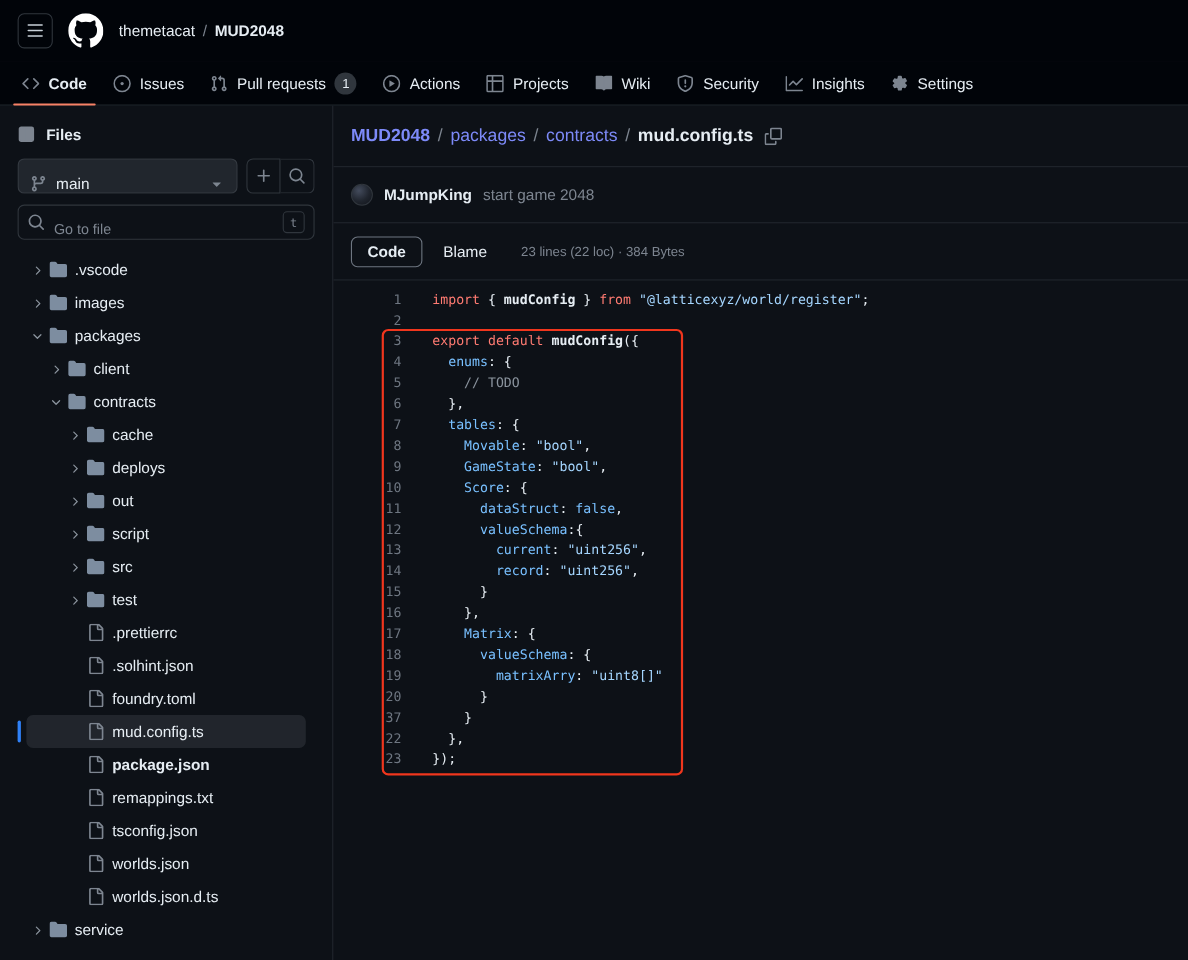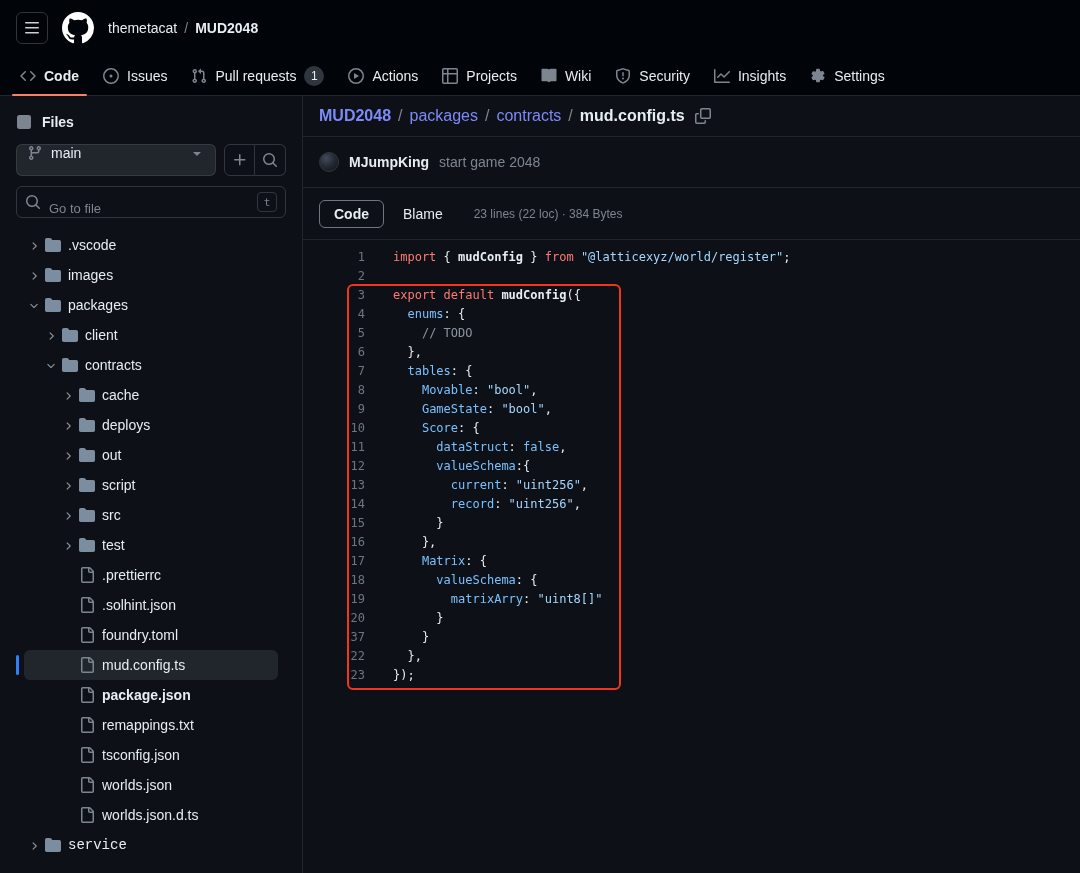--- a/index.html
+++ b/index.html
@@ -39,21 +39,21 @@
   .resize-handle { position:absolute; right:-2px; top:0; bottom:0; width:5px; cursor:col-resize; }
   .main { flex:1; overflow:hidden; position:relative; }
 
   
   .files-header { display:flex; align-items:center; gap:10px; padding:18px 16px 10px; }
   .files-header .icn { color:#7d8590; }
   .files-title { font-weight:700; font-size:14px;text-align:center; }
   .side-controls { padding:4px 16px 0; }
   .branch-row { display:flex; gap:8px; }
   .branch-btn { flex:1; height:32px; background:#21262d; border:1px solid rgba(240,246,252,0.1);
-    border-radius:6px; display:flex; align-items:flex-start; gap:8px; padding:0 10px; font-size:14px; }
+    border-radius:6px; display:flex; align-items:flex-end; gap:8px; padding:0 10px; font-size:14px; }
   .branch-btn .icn { color:#7d8590; }
   .branch-btn .caret { margin-left:auto; color:#7d8590; }
   .btn-group { display:flex; }
   .group-btn { width:31px; height:32px; border:1px solid #30363d; color:#7d8590;
     display:flex; align-items:center; justify-content:center; }
   .group-btn:first-child { border-radius:6px 0 0 6px; }
   .group-btn:last-child { border-radius:0 6px 6px 0; border-left:none; }
   .goto-file { margin-top:10px; height:32px; border:1px solid #30363d; border-radius:6px;
     display:flex; align-items:center; padding:0 8px; gap:8px; background:#0d1117; color:#7d8590; }
   .goto-placeholder { flex:1; font-size:13px;margin-top:12px; }
@@ -67,21 +67,21 @@
   .tree-row.selected::before { content:""; position:absolute; left:-8px; top:5px; bottom:5px;
     width:3px; background:#2f81f7; border-radius:2px; }
   .chev { width:14px; margin-right:3px; color:#8b949e; flex:none; }
   .chev svg { width:12px; height:12px; margin-top:2px; }
   .chev-spacer { width:17px; flex:none; display:inline-block; }
   .folder-ic { color:#7d8da0; margin-right:7px; flex:none; }
   .file-ic { color:#7d8590; margin-right:7px; flex:none; }
   .tree-name { font-size:14px; white-space:nowrap; }
 
   
-  .breadcrumb-bar { padding:0 16px; height:41px; display:flex; align-items:center;
+  .breadcrumb-bar { padding:0 16px; height:56px; display:flex; align-items:center;
     border-bottom:1px solid #21262d; font-size:16px; }
   .bc-link { color:#7d8af8; }
   .bc-link.bc-root { font-weight:700; }
   .bc-sep { color:#7d8590; margin:0 7px; }
   .bc-current { font-weight:700; }
   .copy-btn { color:#7d8590; margin-left:10px; display:flex; align-items:center; }
 
   .commit-bar { display:flex; align-items:center; gap:10px; padding:0 16px; height:51px;
     border-bottom:1px solid #21262d; }
   .avatar { width:20px; height:20px; border-radius:50%; flex:none;
@@ -483,21 +483,21 @@
         </div>
         <div class="tree-row" style="padding-left: 38px;">
           <span class="chev-spacer"></span>
           <span class="icn file-ic">
             <svg viewBox="0 0 16 16">
               <path d="M2 1.75C2 .784 2.784 0 3.75 0h6.586c.464 0 .909.184 1.237.513l2.914 2.914c.329.328.513.773.513 1.237v9.586A1.75 1.75 0 0 1 13.25 16h-9.5A1.75 1.75 0 0 1 2 14.25Zm1.75-.25a.25.25 0 0 0-.25.25v12.5c0 .138.112.25.25.25h9.5a.25.25 0 0 0 .25-.25V6h-2.75A1.75 1.75 0 0 1 9 4.25V1.5Zm6.75.062V4.25c0 .138.112.25.25.25h2.688l-.011-.013-2.914-2.914-.013-.011Z"></path>
             </svg>
           </span>
           <span class="tree-name">worlds.json.d.ts</span>
         </div>
-        <div class="tree-row" style="padding-left: 4px; font-family: Liberation Mono, monospace;">
+        <div class="tree-row" style="padding-left: 4px;">
           <span class="icn chev">
             <svg viewBox="0 0 16 16">
               <path d="M6.22 3.22a.75.75 0 0 1 1.06 0l4.25 4.25a.75.75 0 0 1 0 1.06l-4.25 4.25a.751.751 0 0 1-1.042-.018.751.751 0 0 1-.018-1.042L9.94 8 6.22 4.28a.75.75 0 0 1 0-1.06Z"></path>
             </svg>
           </span>
           <span class="icn folder-ic">
             <svg viewBox="0 0 16 16">
               <path d="M1.75 1A1.75 1.75 0 0 0 0 2.75v10.5C0 14.216.784 15 1.75 15h12.5A1.75 1.75 0 0 0 16 13.25v-8.5A1.75 1.75 0 0 0 14.25 3H7.5a.25.25 0 0 1-.2-.1l-.9-1.2C6.07 1.26 5.55 1 5 1H1.75Z"></path>
             </svg>
           </span>

